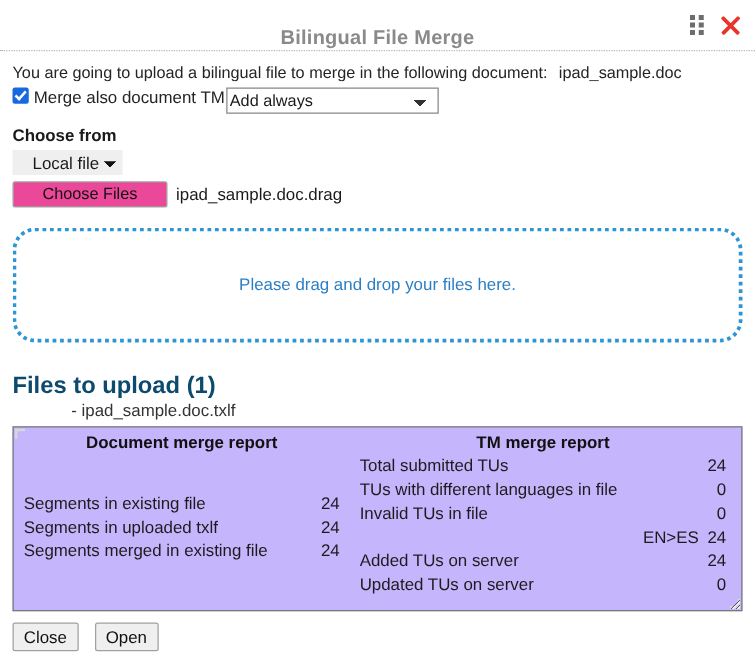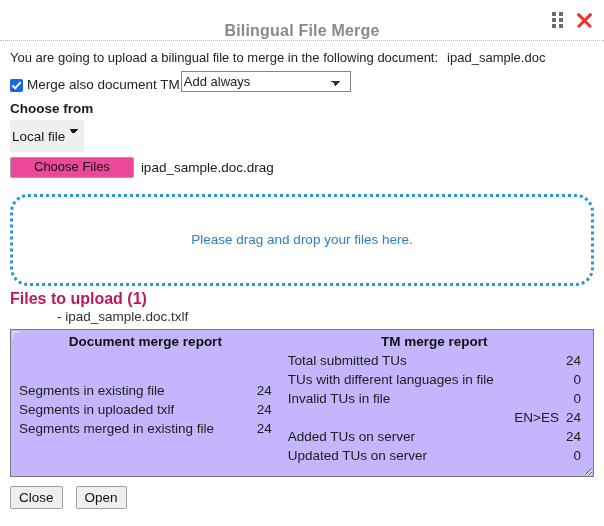--- a/index.html
+++ b/index.html
@@ -87,21 +87,21 @@
     white-space: nowrap;
     overflow: hidden;
   }
   .intro-doc {
     margin-left: 9px;
   }
 
   .tm-row {
     margin-top: 5px;
     display: flex;
-    align-items: flex-end;
+    align-items: flex-start;
     height: 22px;
   }
   .chk {
     width: 13px;
     height: 13px;
     border-radius: 2px;
     background: #1769e0;
     position: relative;
     display: inline-block;
     margin-right: 4px;
@@ -149,28 +149,28 @@
   .section-head {
     margin-top: 9px;
     font-size: 13.5px;
     font-weight: bold;
     color: #1a1a1a;
   }
 
   .source-select {
     margin-top: 4px;
     display: inline-block;
-    height: 32px;
+    height: 20px;
     font-family: "Liberation Sans", sans-serif;
     font-size: 13.5px;
     color: #1a1a1a;
     background: #efefef;
     border: none;
     border-radius: 0;
-    padding: 0 18px 0 2px;
+    padding: 0 18px 0 16px;
     -webkit-appearance: none;
     appearance: none;
     background-image:
       linear-gradient(45deg, transparent 50%, #111 50%),
       linear-gradient(135deg, #111 50%, transparent 50%);
     background-position:
       calc(100% - 10px) 9px,
       calc(100% - 5px) 9px;
     background-size: 5px 5px, 5px 5px;
     background-repeat: no-repeat;
@@ -209,24 +209,24 @@
     justify-content: center;
     box-sizing: border-box;
   }
   .dropzone-text {
     color: #2b7fc4;
     font-size: 13.5px;
   }
 
   
   .files-head {
-    margin-top: 4px;
-    font-size: 16px;
+    margin-top: 24px;
+    font-size: 19px;
     font-weight: bold;
-    color: #be185d;
+    color: #0c4a6e;
   }
   .files-list {
     margin: 1px 0 0 0;
     padding: 0;
     list-style: none;
   }
   .files-list li {
     font-size: 13.5px;
     color: #333333;
     padding-left: 47px;

